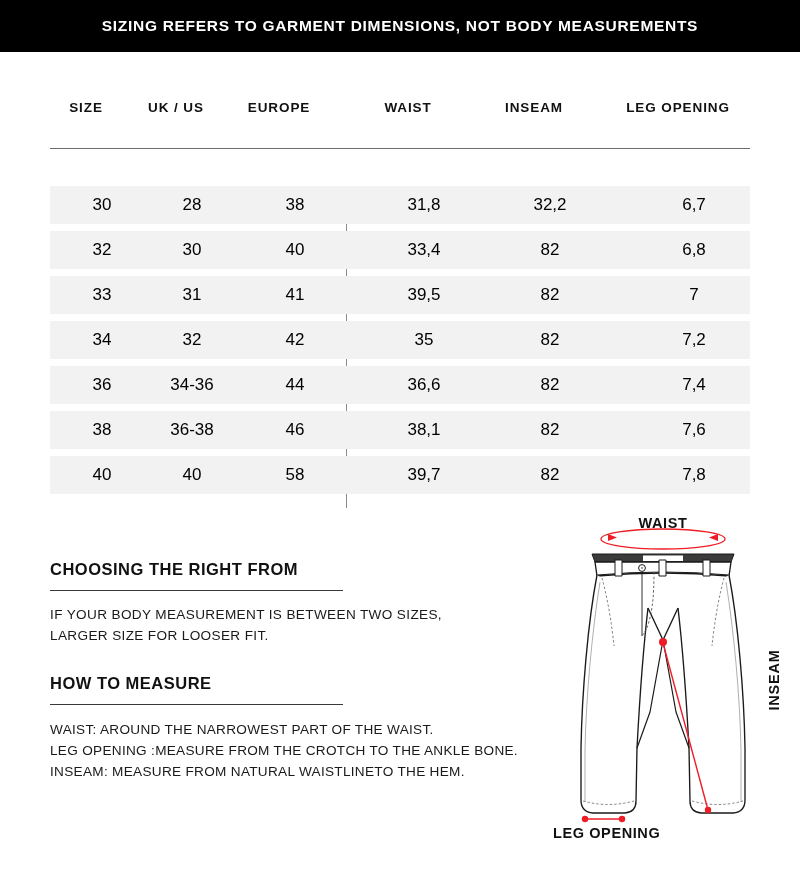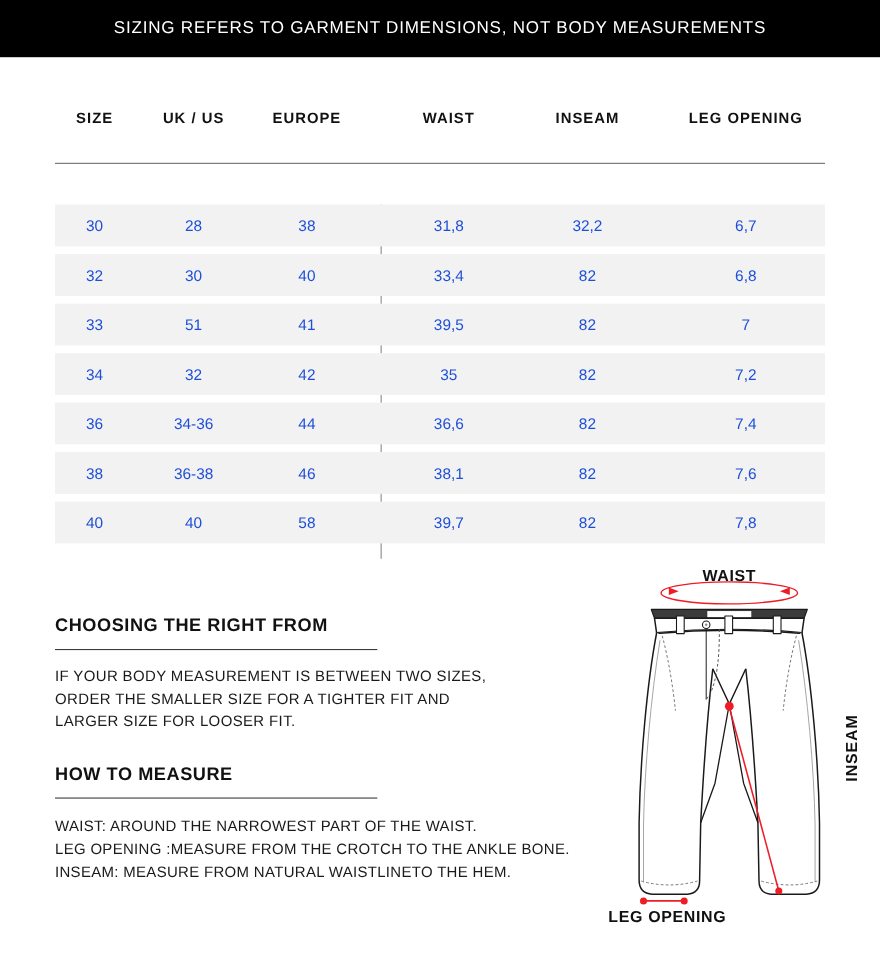--- a/index.html
+++ b/index.html
@@ -27,21 +27,21 @@
     width: 800px;
     height: 52px;
     background: #000000;
     display: flex;
     align-items: center;
     justify-content: center;
   }
   .banner-title {
     color: #ffffff;
     font-size: 15.5px;
-    font-weight: normal;
+    font-weight: bold;
     letter-spacing: 0.7px;
     white-space: nowrap;
   }
 
   
   .table {
     position: absolute;
     left: 50px;
     top: 88px;
     width: 700px;
@@ -79,24 +79,25 @@
     position: absolute;
     left: 0;
     width: 700px;
     height: 38px;
     background: #f2f2f2;
   }
   .cell {
     position: absolute;
     top: 50%;
     transform: translate(-50%, -50%);
-    font-size: 14px;
+    font-size: 17px;
     font-weight: normal;
-    color: #1d4ed8;
-    white-space: nowrap;
+    color: #000000;
+    white-space: nowrap;
+    margin-left: 16px;
   }
   .v-divider {
     position: absolute;
     left: 296px;
     top: 0;
     width: 0;
     height: 322px;
     border-left: 1.4px solid #8a8a8a;
   }
 
@@ -182,21 +183,21 @@
         <div class="row" style="top: 45px;">
           <div class="cell" style="left: 36px;">32</div>
           <div class="cell" style="left: 126px;">30</div>
           <div class="cell" style="left: 229px;">40</div>
           <div class="cell" style="left: 358px;">33,4</div>
           <div class="cell" style="left: 484px;">82</div>
           <div class="cell" style="left: 628px;">6,8</div>
         </div>
         <div class="row" style="top: 90px;">
           <div class="cell" style="left: 36px;">33</div>
-          <div class="cell" style="left: 126px;">51</div>
+          <div class="cell" style="left: 126px;">31</div>
           <div class="cell" style="left: 229px;">41</div>
           <div class="cell" style="left: 358px;">39,5</div>
           <div class="cell" style="left: 484px;">82</div>
           <div class="cell" style="left: 628px;">7</div>
         </div>
         <div class="row" style="top: 135px;">
           <div class="cell" style="left: 36px;">34</div>
           <div class="cell" style="left: 126px;">32</div>
           <div class="cell" style="left: 229px;">42</div>
           <div class="cell" style="left: 358px;">35</div>
@@ -230,21 +231,20 @@
       </div>
 
   </div>
 
   <div class="info">
 
     <div class="sec-title">CHOOSING THE RIGHT FROM</div>
     <div class="sec-rule"></div>
     <div>
       <div class="body-line">IF YOUR BODY MEASUREMENT IS BETWEEN TWO SIZES,</div>
-      <div class="body-line">ORDER THE SMALLER SIZE FOR A TIGHTER FIT AND</div>
       <div class="body-line">LARGER SIZE FOR LOOSER FIT.</div>
     </div>
 
     <div class="sec-gap"></div>
 
     <div class="sec-title">HOW TO MEASURE</div>
     <div class="sec-rule"></div>
     <div>
       <div class="measure-line">
         <b>WAIST:</b><span> AROUND THE NARROWEST PART OF THE WAIST.</span>

